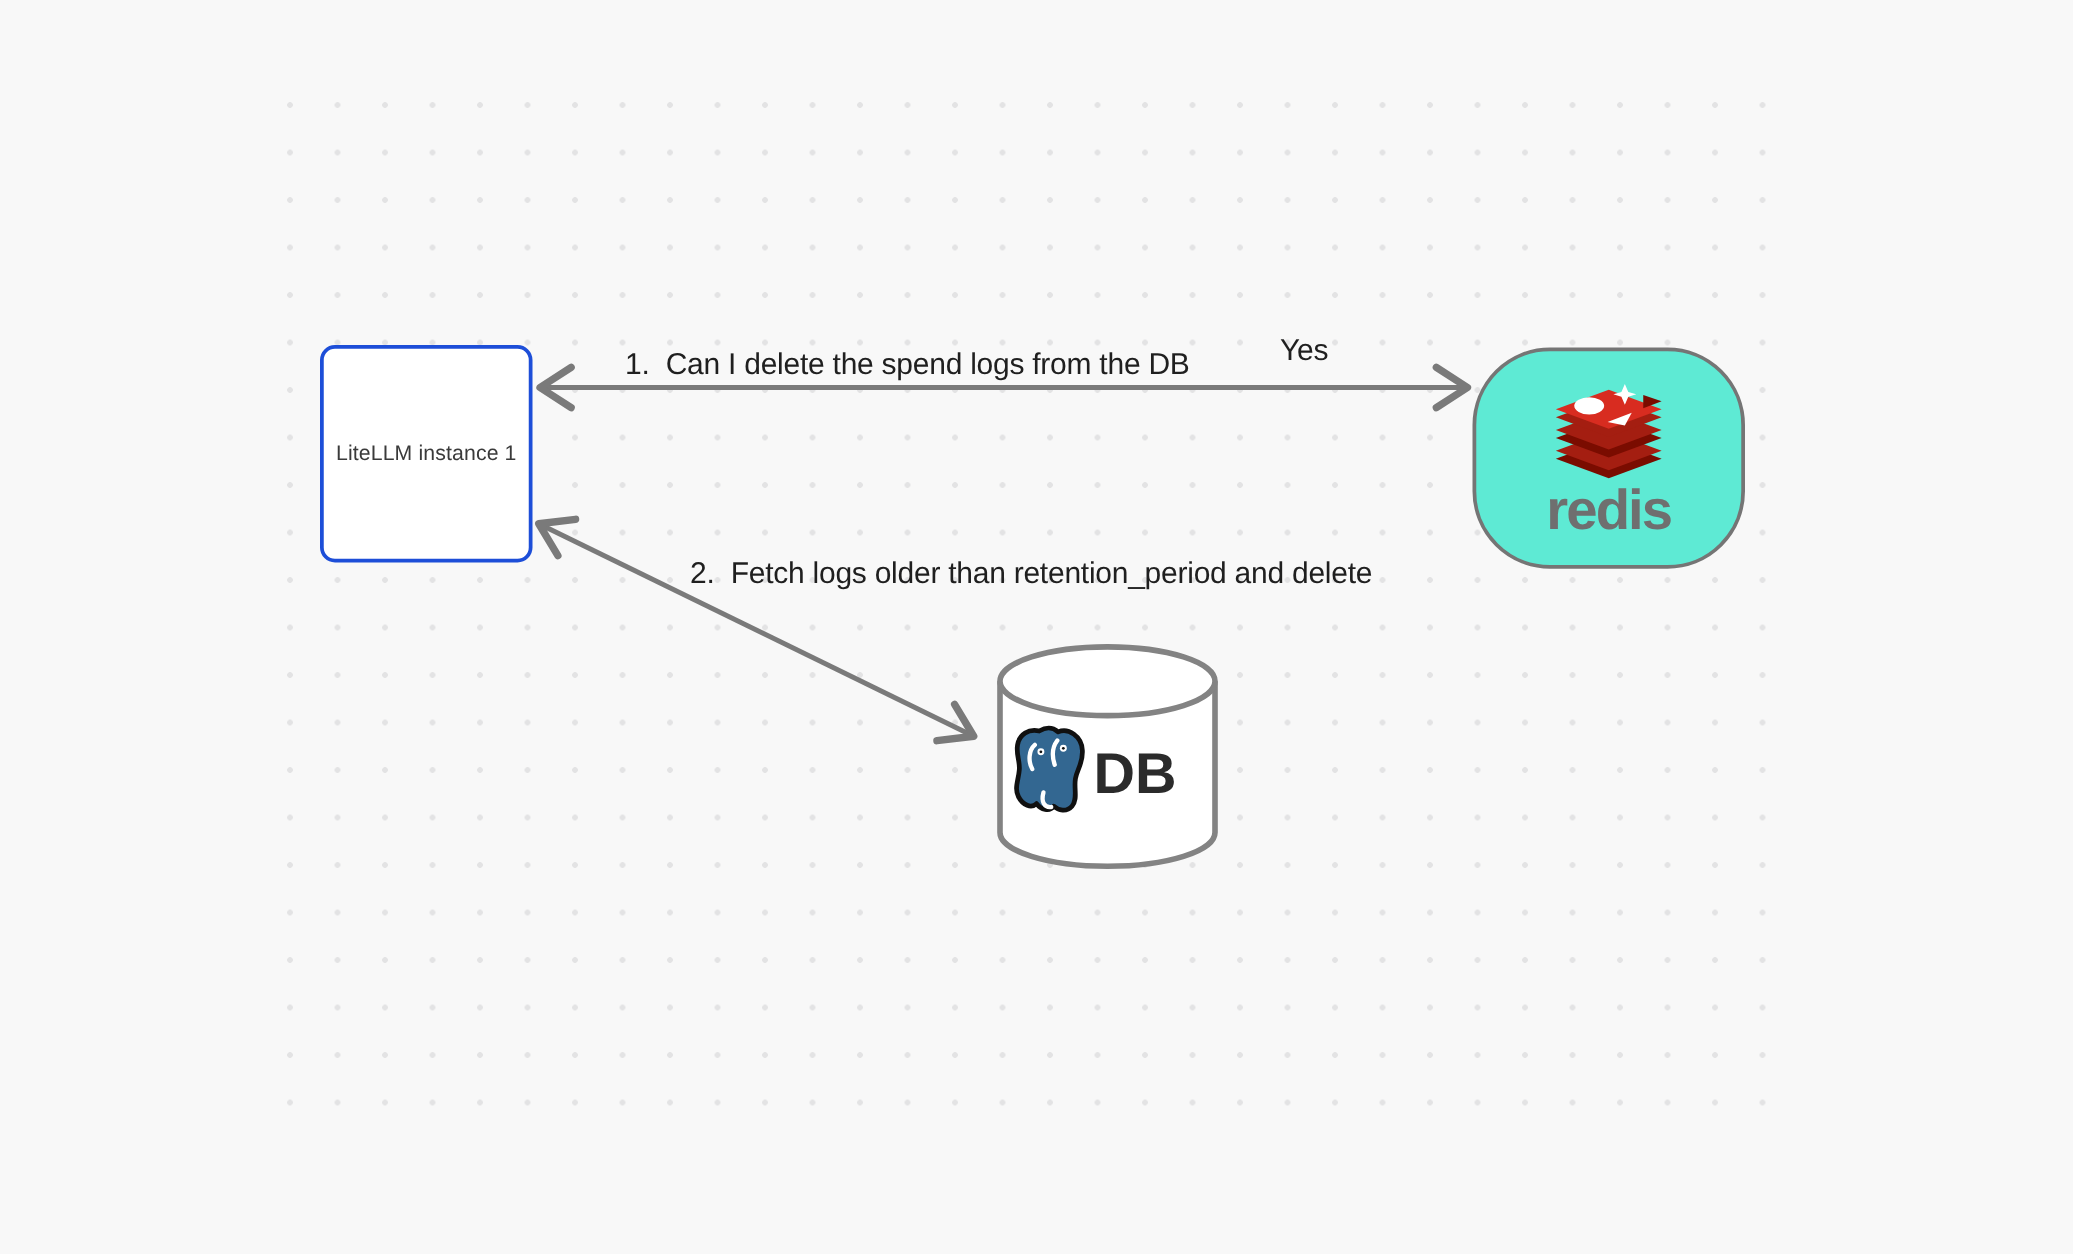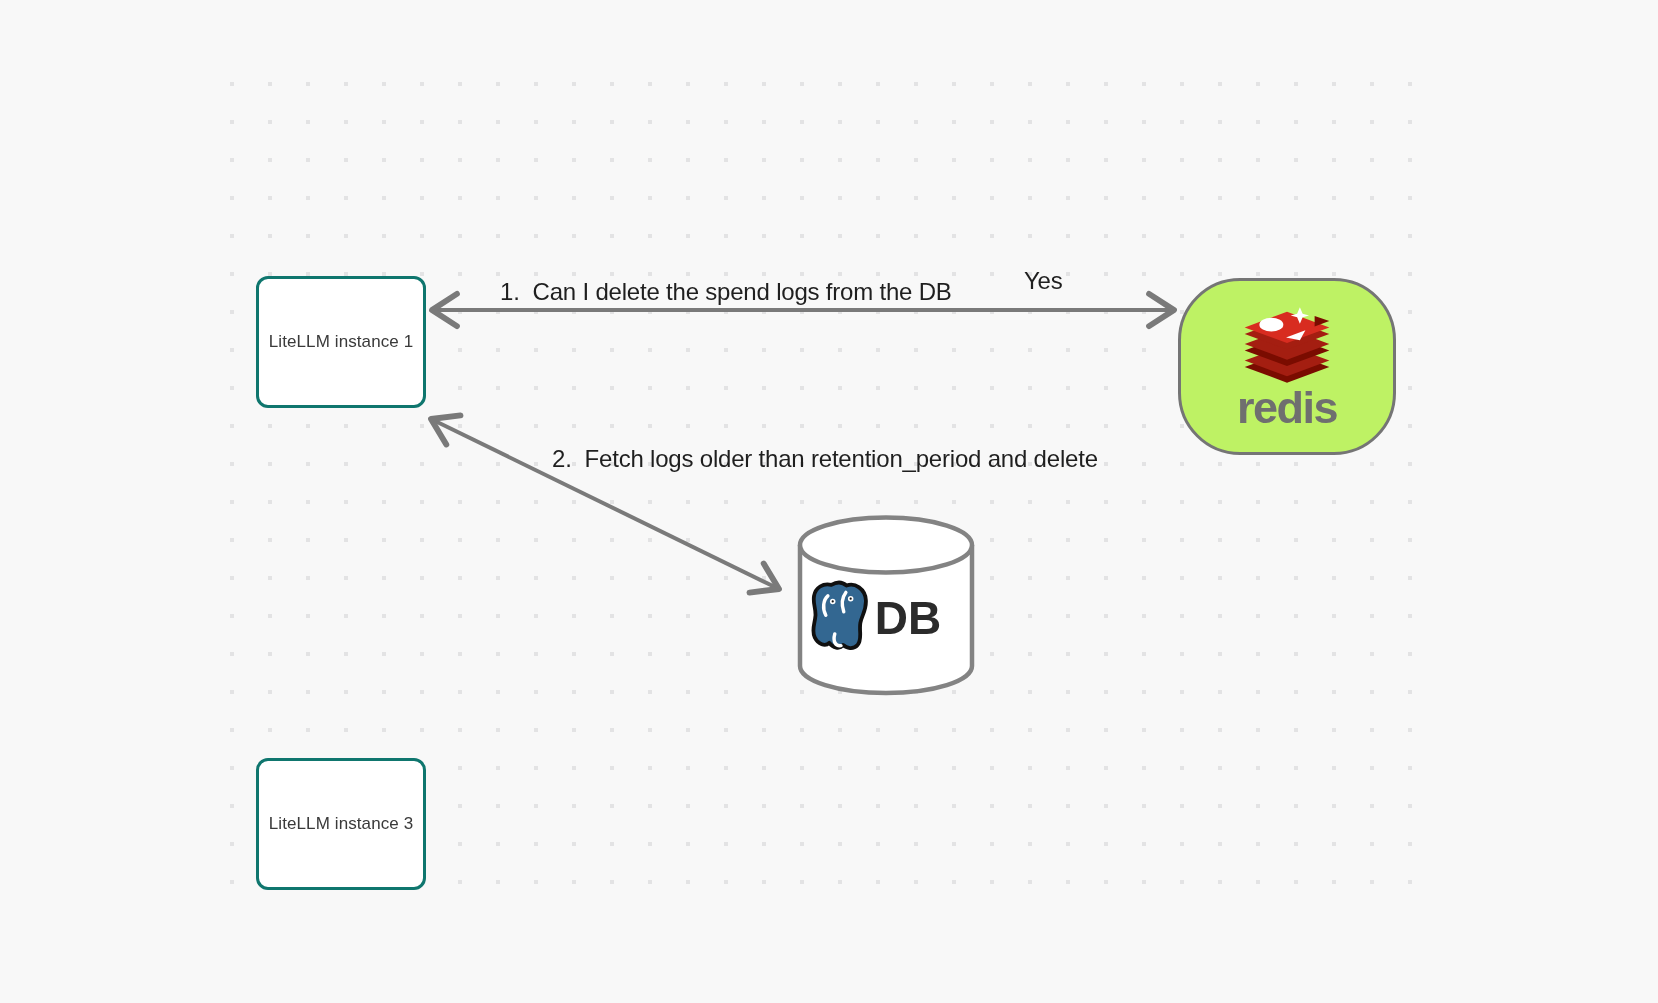--- a/index.html
+++ b/index.html
@@ -18,36 +18,36 @@
     position: absolute;
     left: 214px; top: 64px;
     width: 1200px; height: 832px;
     background-image: radial-gradient(circle, #e3e3e4 2.2px, rgba(0,0,0,0) 2.4px);
     background-size: 38px 38px;
     background-position: -1px 1px;
   }
   .inst-box {
     position: absolute;
     left: 256px;
-    width: 170px; height: 132px;
+    width: 170px; height: 174px;
     background: #ffffff;
-    border: 3px solid #0f766e;
+    border: 3px solid #1d4ed8;
     border-radius: 12px;
     display: flex; align-items: center; justify-content: center;
   }
   .inst-box .inst-label {
     font-size: 17px;
     color: #3a3a3a;
     letter-spacing: 0.1px;
   }
   .redis-node {
     position: absolute;
     left: 1178px; top: 278px;
     width: 218px; height: 177px;
-    background: #bef264;
+    background: #5eead4;
     border: 3px solid #757575;
     border-radius: 62px;
     display: flex; flex-direction: column; align-items: center; justify-content: center;
   }
   .redis-wordmark {
     font-size: 45px;
     font-weight: 700;
     letter-spacing: -1.5px;
     color: #6f6f6f;
     line-height: 1;
@@ -87,23 +87,20 @@
 </style>
 </head>
 <body>
 
 <div class="canvas">
 
   <div class="dot-grid"></div>
 
   <div class="inst-box" style="top:276px">
     <span class="inst-label">LiteLLM instance 1</span>
-  </div>
-  <div class="inst-box" style="top:758px">
-    <span class="inst-label">LiteLLM instance 3</span>
   </div>
 
   <div class="redis-node">
     <svg width="92" height="80" viewBox="0 0 100 84">
 
       <path d="M50,43 L96,60 L50,77 L4,60 Z" transform="translate(0,7)" fill="#7a0c00"></path>
       <path d="M50,43 L96,60 L50,77 L4,60 Z" fill="#a41e11"></path>
 
       <path d="M50,25 L96,42 L50,59 L4,42 Z" transform="translate(0,7)" fill="#7a0c00"></path>
       <path d="M50,25 L96,42 L50,59 L4,42 Z" fill="#a41e11"></path>

